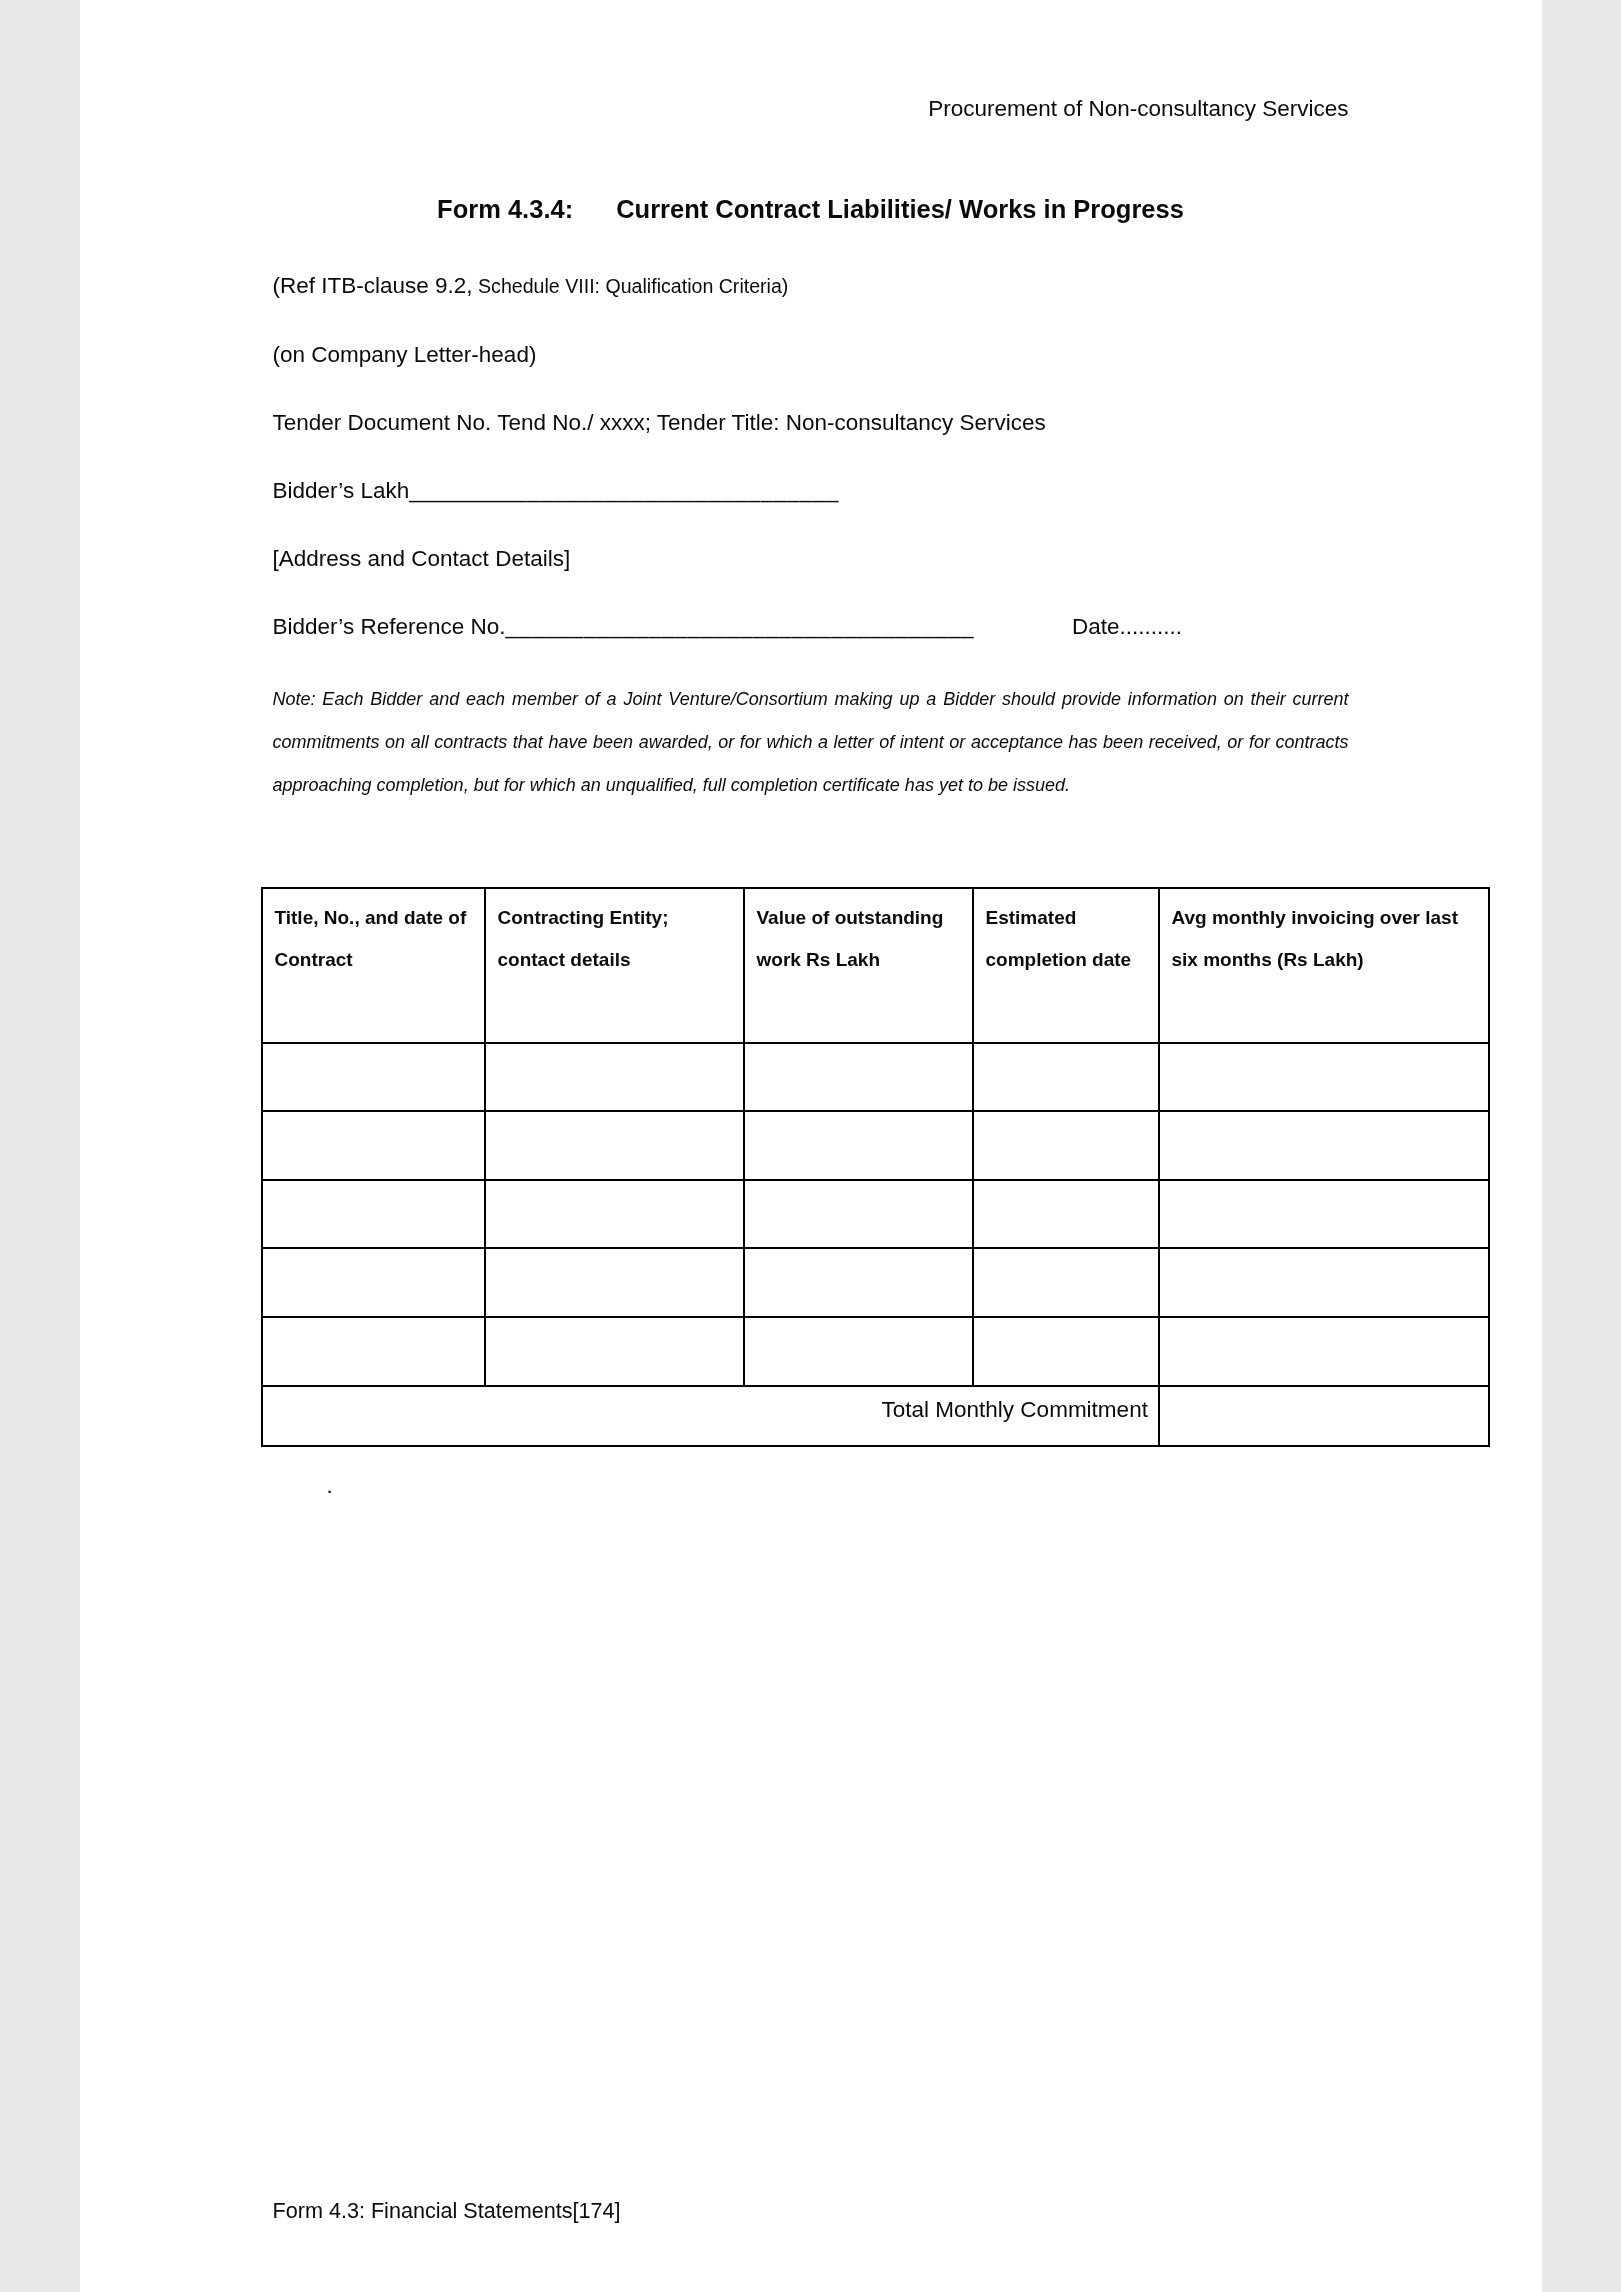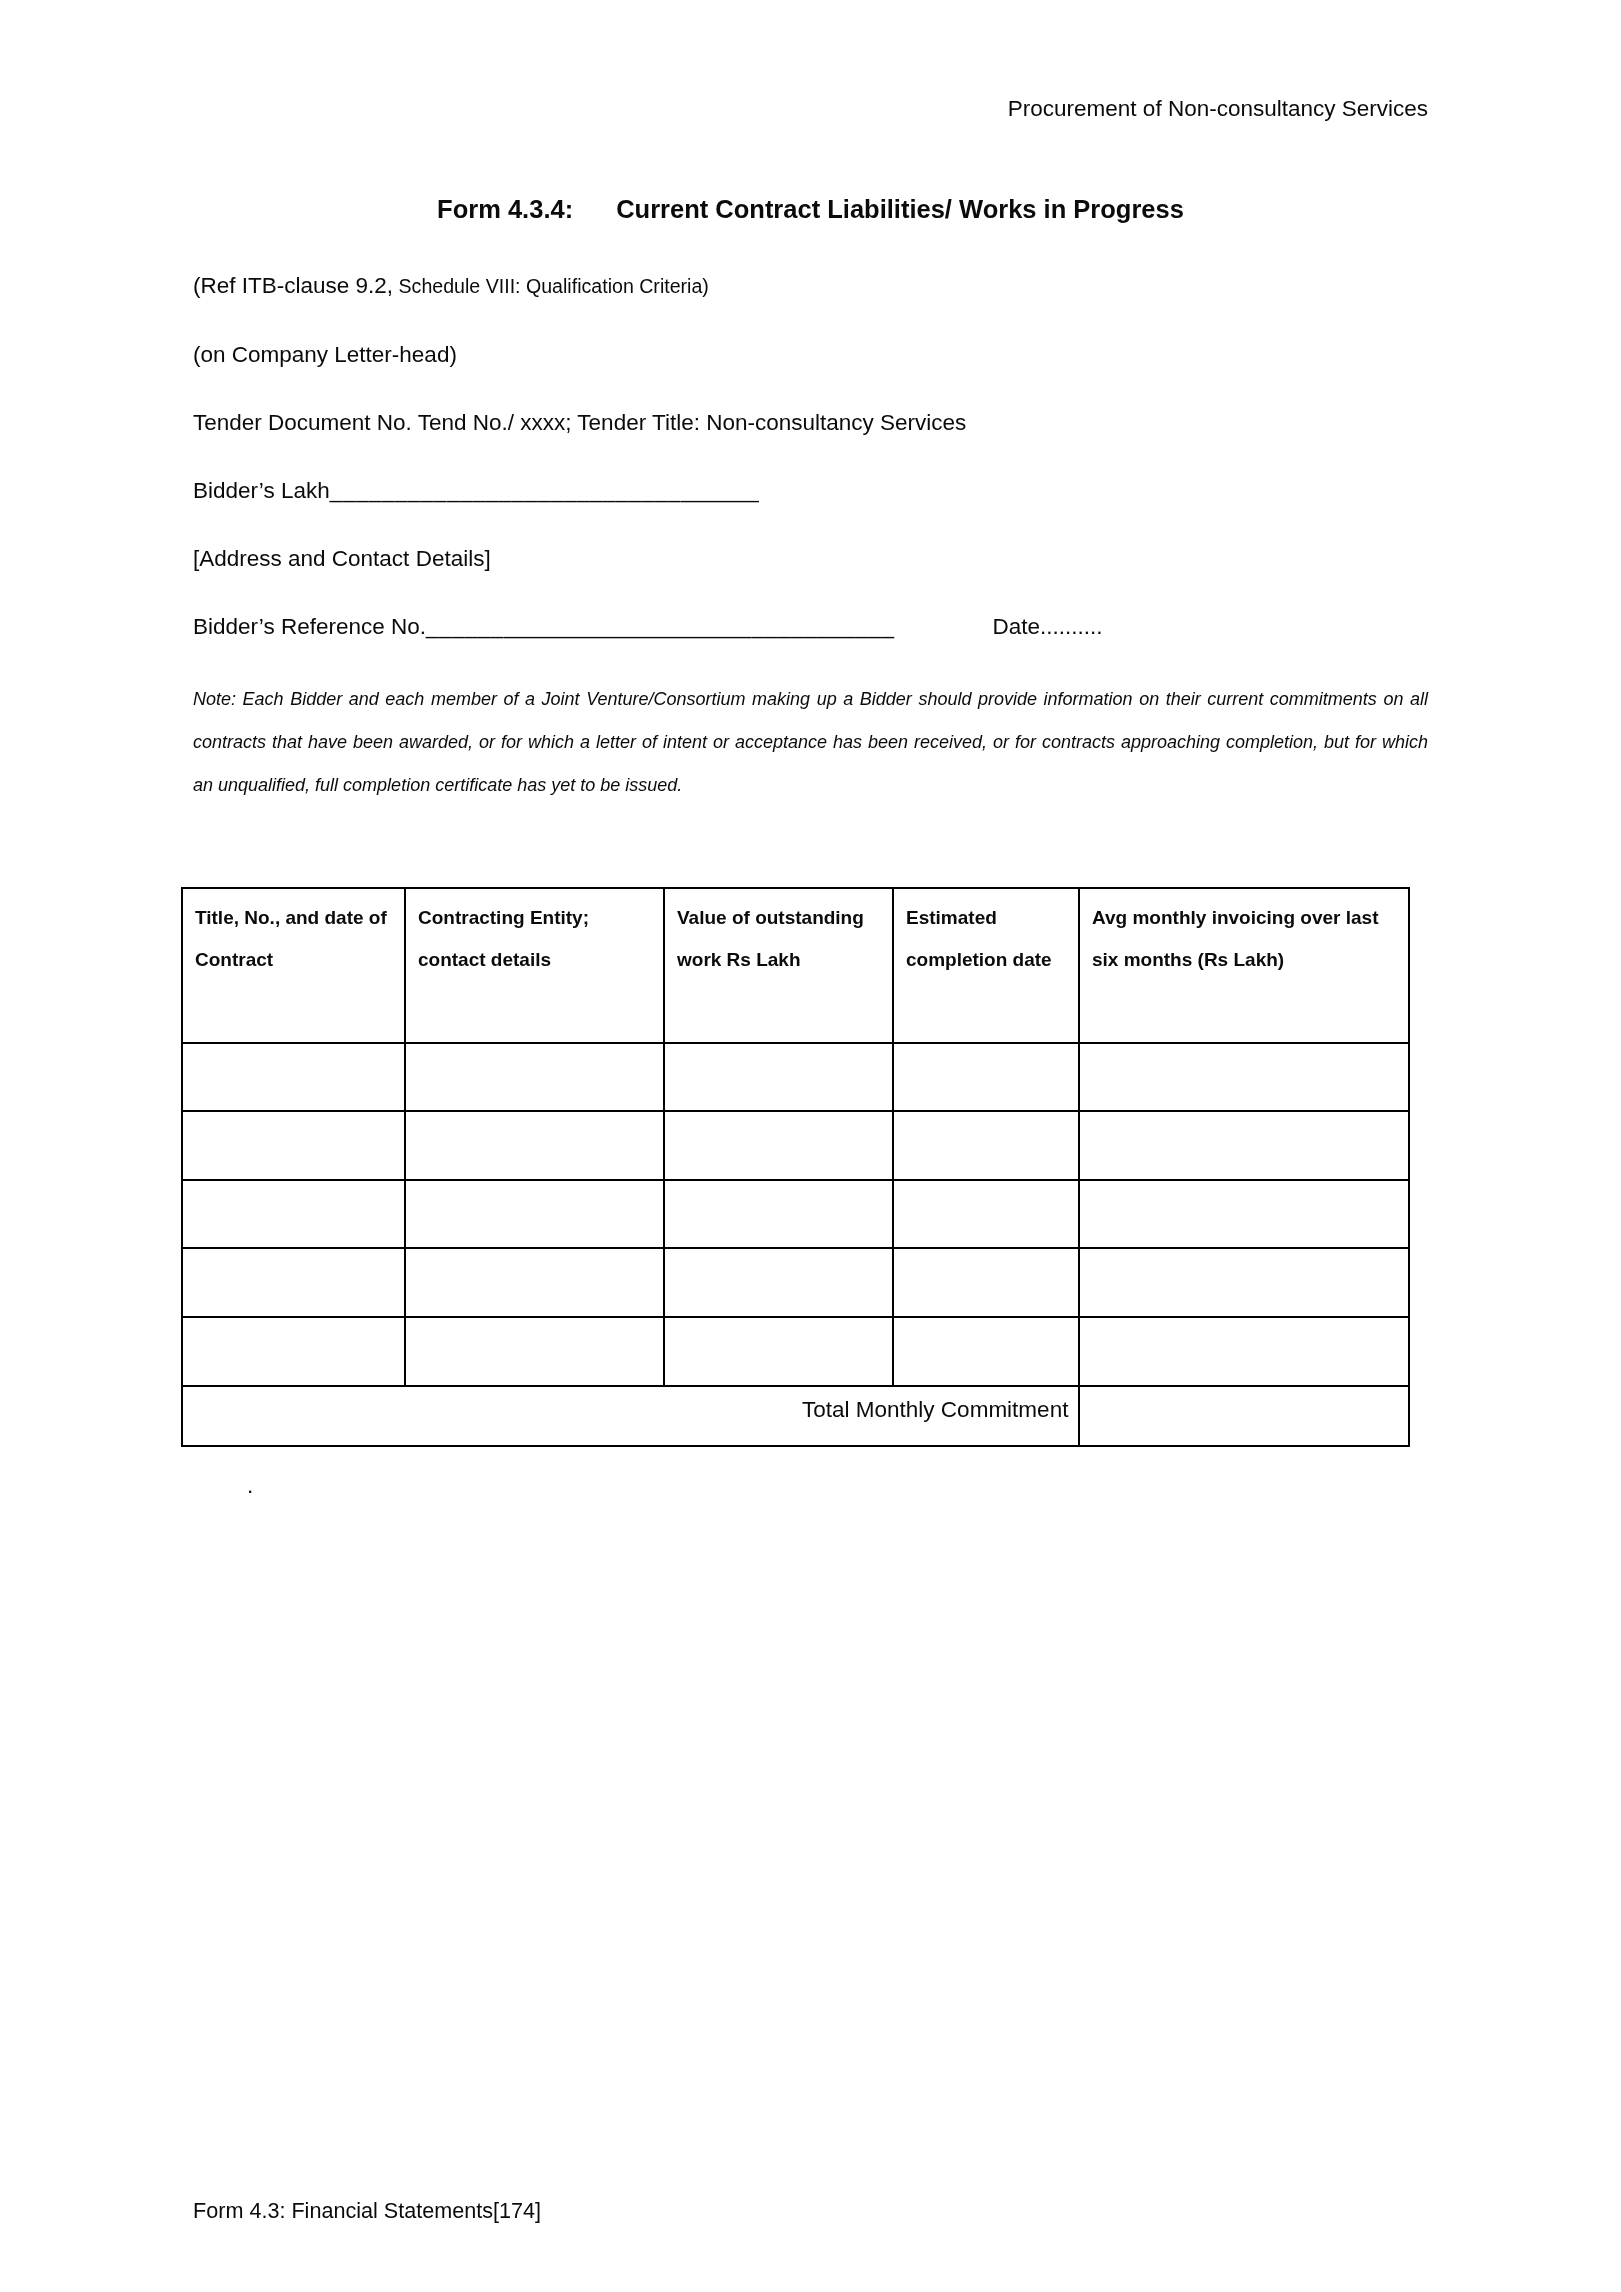--- a/index.html
+++ b/index.html
@@ -1,17 +1,17 @@
 <!DOCTYPE html>
 <html><head>
 <meta charset="utf-8">
 <style>
   html, body { margin: 0; padding: 0; background: #e8e8e8; }
   .page {
-    width: 1621px;
+    width: 1462px;
     height: 2293px;
     position: relative;
     background: #ffffff;
     font-family: "Liberation Sans", sans-serif;
     color: #0b0b0b;
     margin: 0 auto;
     overflow: hidden;
   }
   .page-header {
     position: absolute;

